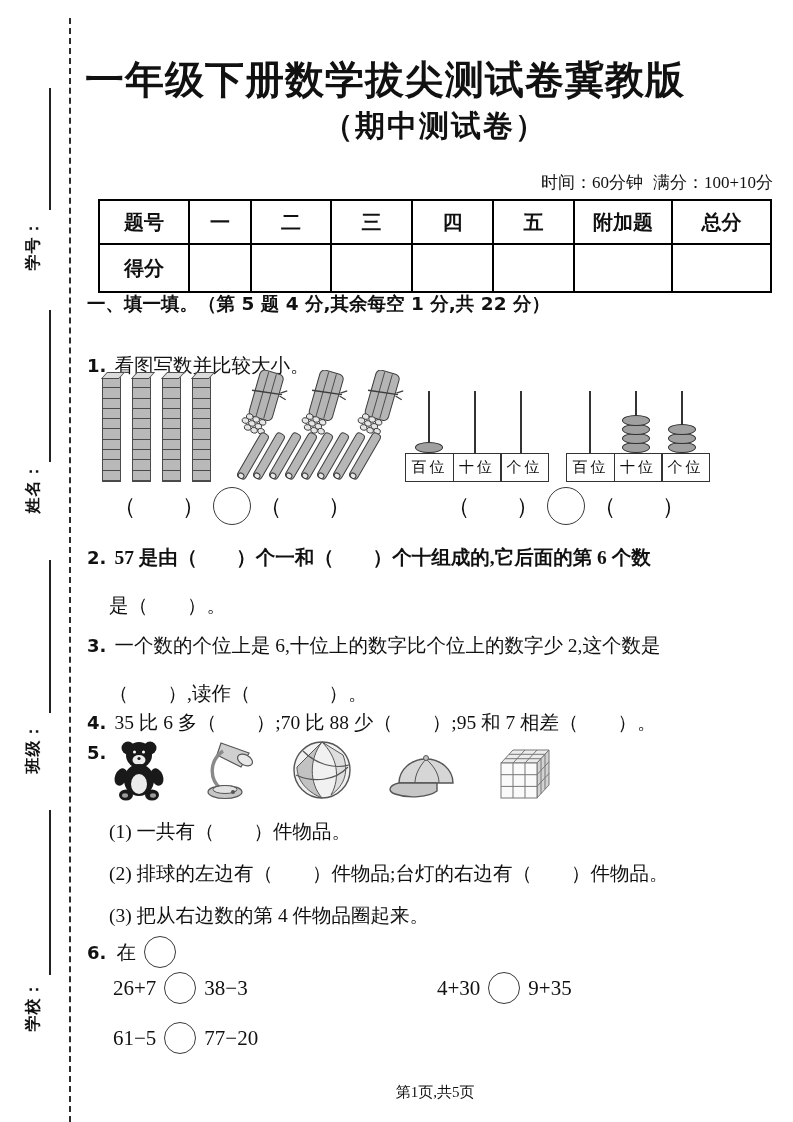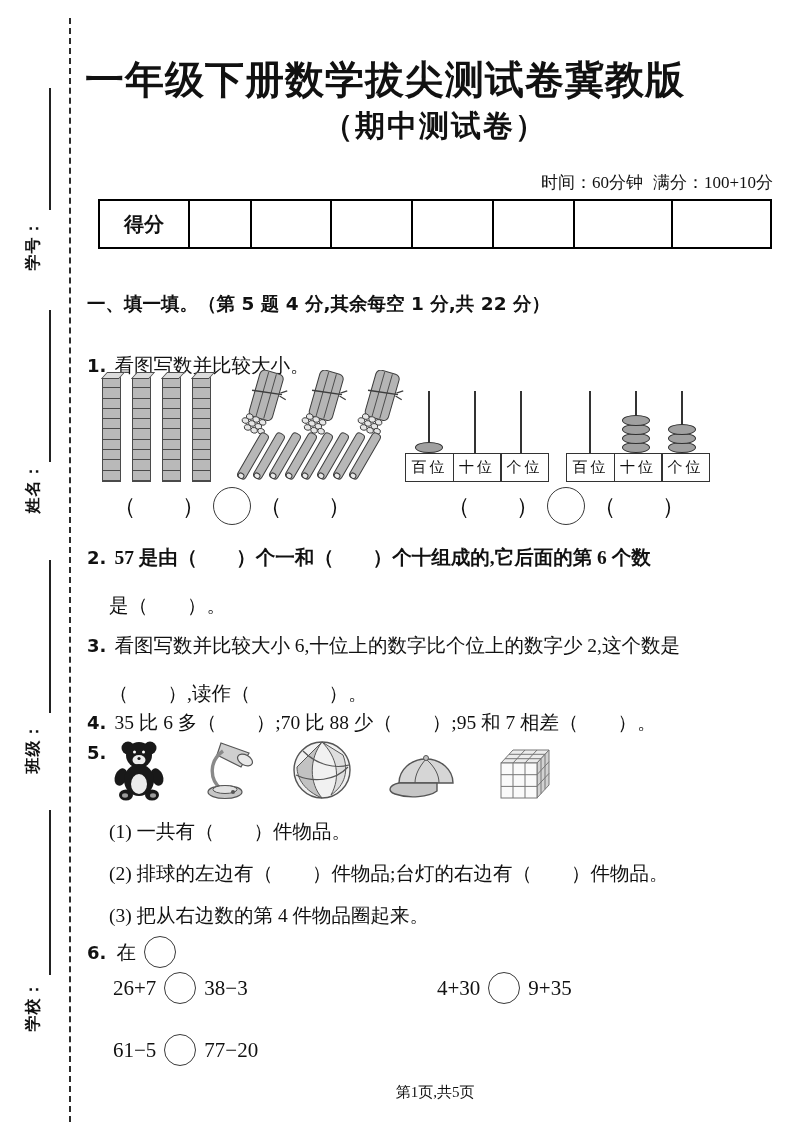--- a/index.html
+++ b/index.html
@@ -84,20 +84,30 @@
         <col style="width:90px">
           <col style="width:62px">
           <col style="width:80px">
           <col style="width:81px">
         <col style="width:81px">
           <col style="width:81px">
           <col style="width:98px">
           <col style="width:99px">
       </colgroup>
       <tbody>
+          <tr class="hdr">
+        <td>题号</td>
+        <td>一</td>
+        <td>二</td>
+        <td>三</td>
+        <td>四</td>
+        <td>五</td>
+        <td>附加题</td>
+        <td>总分</td>
+      </tr>
       <tr class="scr">
         <td>得分</td>
         <td></td>
         <td></td>
         <td></td>
         <td></td>
         <td></td>
         <td></td>
         <td></td>
       </tr>
@@ -248,21 +258,21 @@
     </div>
 
     <div class="qline" style="top:544px;font-weight:bold;">
       <b>2.</b><span>57 是由（　　）个一和（　　）个十组成的,它后面的第 6 个数</span>
     </div>
     <div class="qline indent" style="top:592px;">
       <span>是（　　）。</span>
     </div>
 
     <div class="qline" style="top:632px;">
-      <b>3.</b><span>看图写数并比较大小 6,十位上的数字比个位上的数字少 2,这个数是</span>
+      <b>3.</b><span>一个数的个位上是 6,十位上的数字比个位上的数字少 2,这个数是</span>
     </div>
     <div class="qline indent" style="top:680px;">
       <span>（　　）,读作（　　　　）。</span>
     </div>
 
     <div class="qline" style="top:709px;">
       <b>4.</b><span>35 比 6 多（　　）;70 比 88 少（　　）;95 和 7 相差（　　）。</span>
     </div>
 
     <div class="qline" style="top:742px;">
@@ -349,21 +359,21 @@
     <div class="expr" style="top:972px;left:28px;">
       <span>26+7</span>
       <div class="cmp-circle"></div>
       <span>38−3</span>
     </div>
     <div class="expr" style="top:972px;left:352px;">
       <span>4+30</span>
       <div class="cmp-circle"></div>
       <span>9+35</span>
     </div>
-    <div class="expr" style="top:1022px;left:28px;margin-top:12px;">
+    <div class="expr" style="top:1022px;left:28px;">
       <span>61−5</span>
       <div class="cmp-circle"></div>
       <span>77−20</span>
     </div>
 
     <div class="footer">第1页,共5页</div>
   </div>
 </div>
 
 </body></html>

